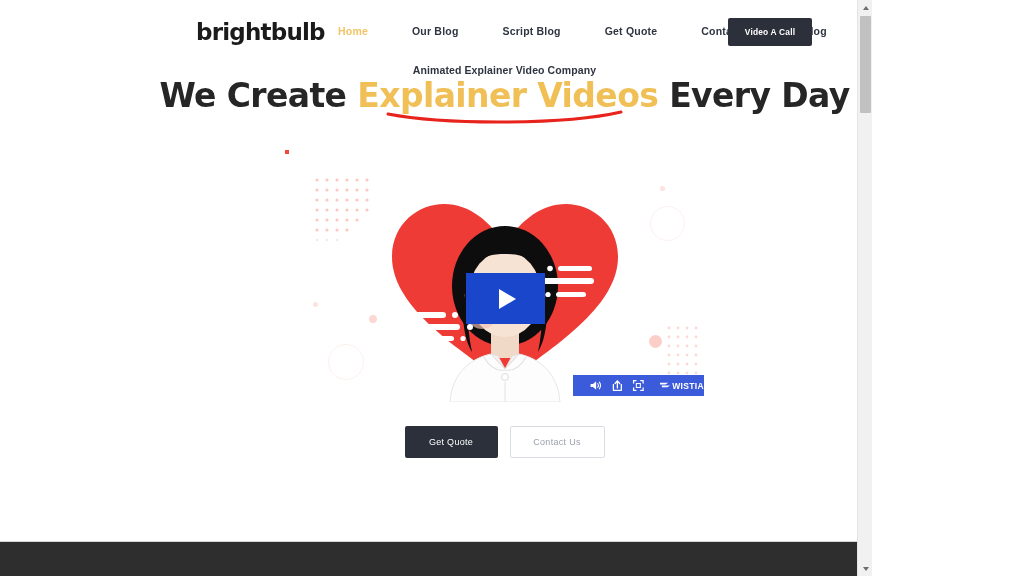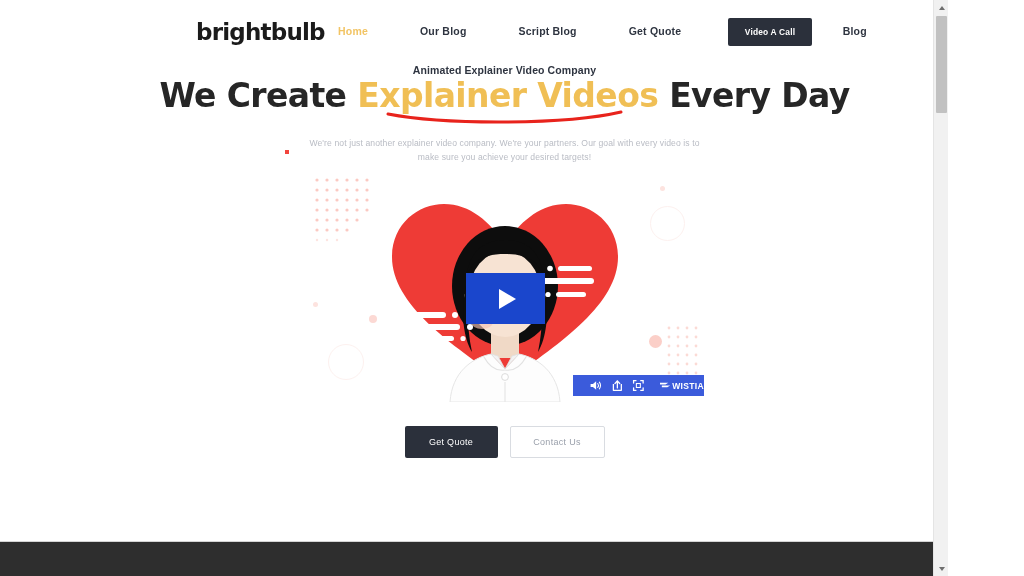--- a/index.html
+++ b/index.html
@@ -8,21 +8,21 @@
   html, body {
     width: 1024px;
     height: 576px;
     overflow: hidden;
     background: #ffffff;
     font-family: "Liberation Sans", sans-serif;
   }
 
   #viewport {
     position: relative;
-    width: 948px;
+    width: 872px;
     height: 576px;
     background: #bef264;
     overflow: hidden;
   }
 
   
   #page {
     position: absolute;
     left: 0; top: 0;
     width: 1009px;
@@ -61,21 +61,21 @@
     color: #1b1b1b;
     font-family: "DejaVu Sans", sans-serif;
   }
 
   #navlinks {
     position: absolute;
     left: 320px;
     top: 25px;
     display: flex;
     align-items: center;
-    gap: 16px;
+    gap: 8px;
   }
 
   .navlink {
     font-size: 10.5px;
     font-weight: 700;
     color: #2e3440;
     letter-spacing: 0.2px;
     padding: 0 18px;
     white-space: nowrap;
     cursor: pointer;
@@ -355,21 +355,20 @@
       <div id="headline-wrap">
         <h1 id="headline"><span>We Create </span><span class="hl">Explainer Videos</span><span> Every Day</span></h1>
 
         <svg id="underline-svg" viewBox="0 0 240 18">
           <path d="M3,5 C60,16 180,16 236,3" stroke="#e8231c" stroke-width="3" fill="none" stroke-linecap="round"></path>
         </svg>
       </div>
 
       <div id="red-dot"></div>
 
-      <p id="subcopy">We're not just another explainer video company. We're your partners. Our goal with every video is to make sure you achieve your desired targets!</p>
     </section>
 
     <div id="illustration">
 
       <svg class="deco-dots" style="left:8px; top:0px;" width="70" height="72">
         <g fill="#fbc9c2">
           <circle cx="4" cy="4" r="1.6"></circle>
             <circle cx="14" cy="4" r="1.6"></circle>
             <circle cx="24" cy="4" r="1.6"></circle>
             <circle cx="34" cy="4" r="1.6"></circle>

